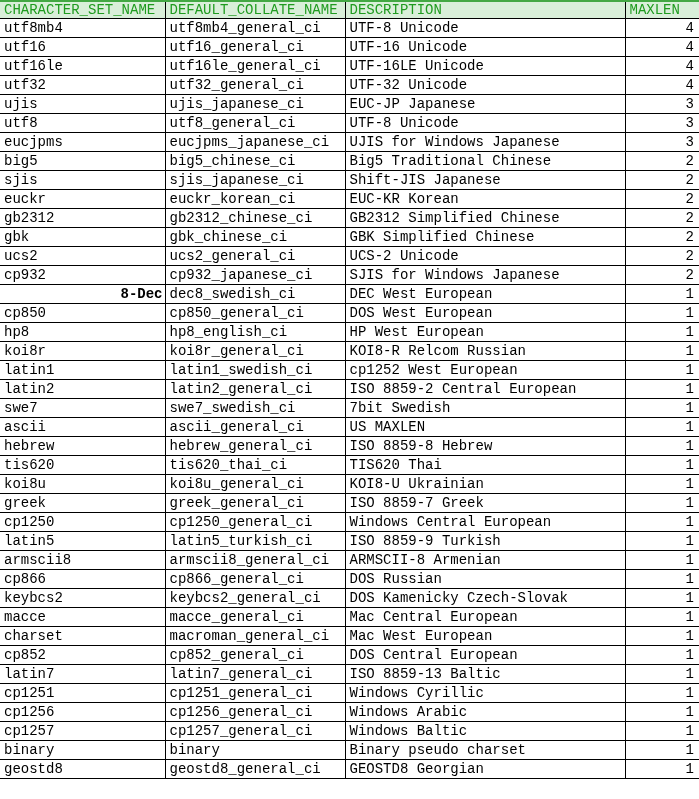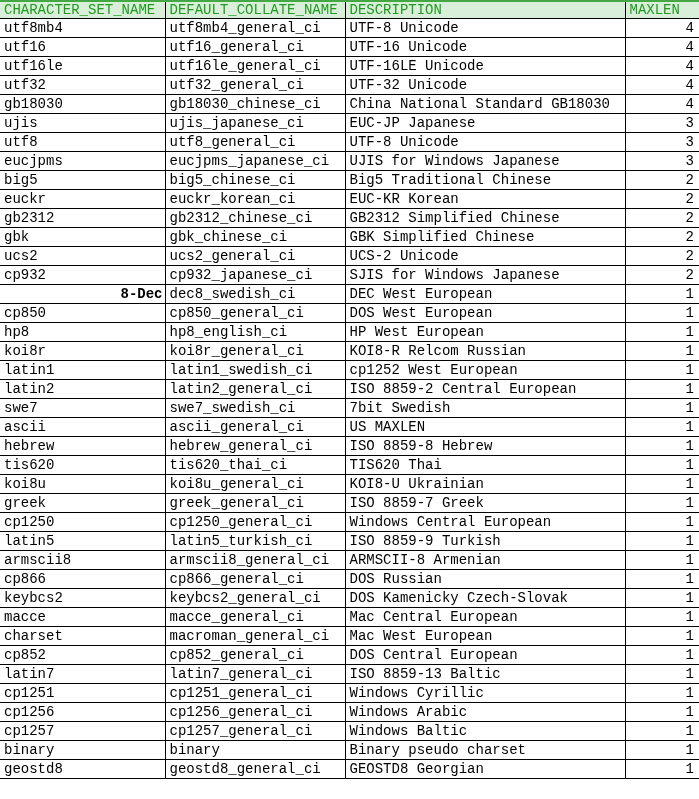--- a/index.html
+++ b/index.html
@@ -89,26 +89,20 @@
           <td>UTF-16LE Unicode</td>
           <td class="num">4</td>
         </tr>
         <tr>
           <td>utf32</td>
           <td>utf32_general_ci</td>
           <td>UTF-32 Unicode</td>
           <td class="num">4</td>
         </tr>
         <tr>
-          <td>gb18030</td>
-          <td>gb18030_chinese_ci</td>
-          <td>China National Standard GB18030</td>
-          <td class="num">4</td>
-        </tr>
-        <tr>
           <td>ujis</td>
           <td>ujis_japanese_ci</td>
           <td>EUC-JP Japanese</td>
           <td class="num">3</td>
         </tr>
         <tr>
           <td>utf8</td>
           <td>utf8_general_ci</td>
           <td>UTF-8 Unicode</td>
           <td class="num">3</td>
@@ -116,20 +110,26 @@
         <tr>
           <td>eucjpms</td>
           <td>eucjpms_japanese_ci</td>
           <td>UJIS for Windows Japanese</td>
           <td class="num">3</td>
         </tr>
         <tr>
           <td>big5</td>
           <td>big5_chinese_ci</td>
           <td>Big5 Traditional Chinese</td>
+          <td class="num">2</td>
+        </tr>
+        <tr>
+          <td>sjis</td>
+          <td>sjis_japanese_ci</td>
+          <td>Shift-JIS Japanese</td>
           <td class="num">2</td>
         </tr>
         <tr>
           <td>euckr</td>
           <td>euckr_korean_ci</td>
           <td>EUC-KR Korean</td>
           <td class="num">2</td>
         </tr>
         <tr>
           <td>gb2312</td>

